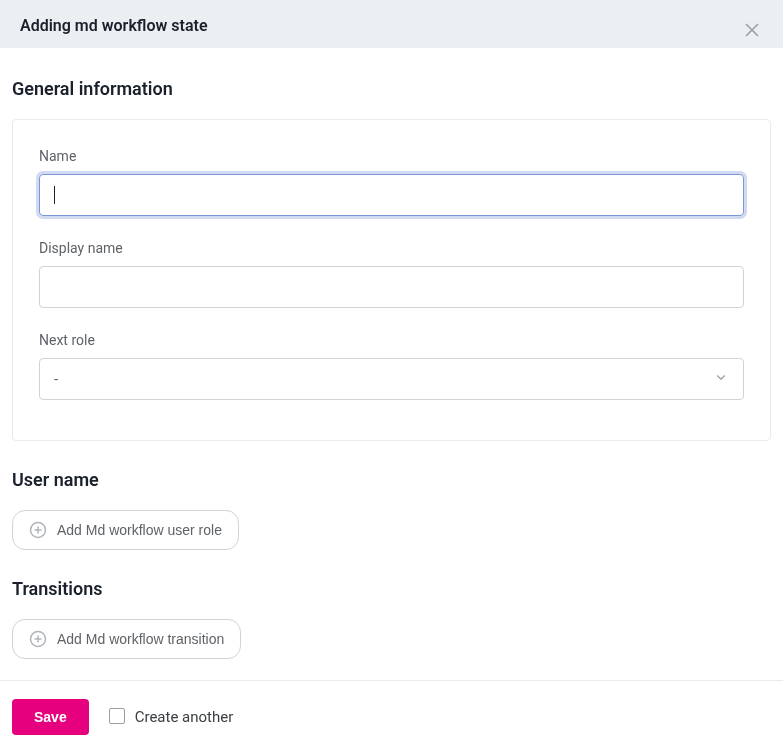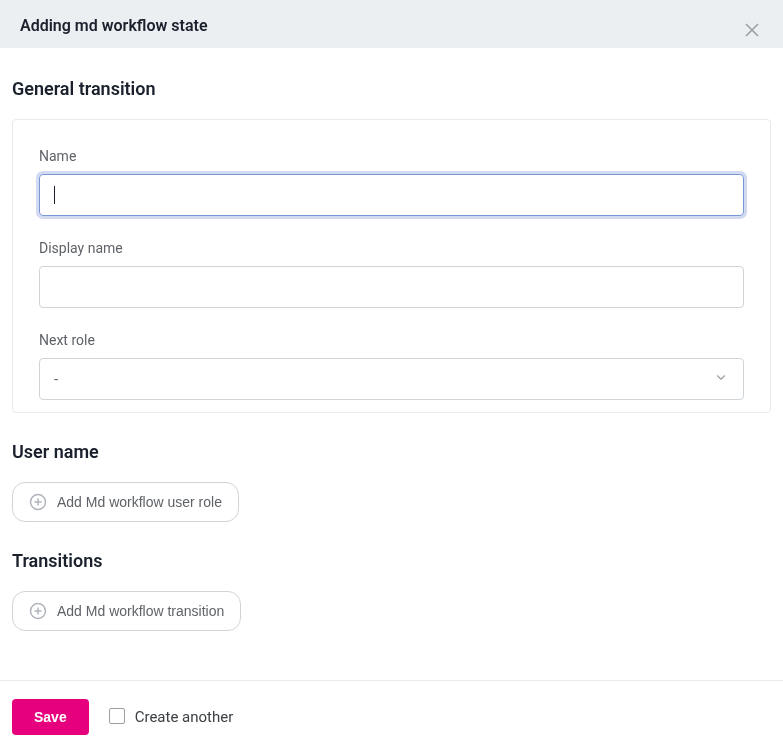--- a/index.html
+++ b/index.html
@@ -37,21 +37,21 @@
     }
     .section-title {
       font-size: 18px;
       font-weight: 600;
       color: #1a202c;
       margin-bottom: 20px;
     }
     .card {
       border: 1px solid #e8eaed;
       border-radius: 4px;
-      padding: 28px 26px 12px 26px;
+      padding: 28px 26px 40px 26px;
       margin-bottom: 28px;
     }
     .form-group {
       margin-bottom: 24px;
     }
     .form-group:last-child { margin-bottom: 0; }
     .form-label {
       display: block;
       font-size: 14px;
       color: #5f6368;
@@ -176,21 +176,21 @@
         <line x1="1" y1="1" x2="13" y2="13"></line>
         <line x1="13" y1="1" x2="1" y2="13"></line>
       </svg>
     </span>
   </button>
 </div>
 
 <div class="content">
 
   <div class="section-block">
-    <div class="section-title">General transition</div>
+    <div class="section-title">General information</div>
     <div class="card">
 
       <div class="form-group">
         <label class="form-label">Name</label>
         <div class="text-input focused" style="display:flex;align-items:center;" value="">
           <span class="cursor-caret"></span>
         </div>
       </div>
 
       <div class="form-group">

